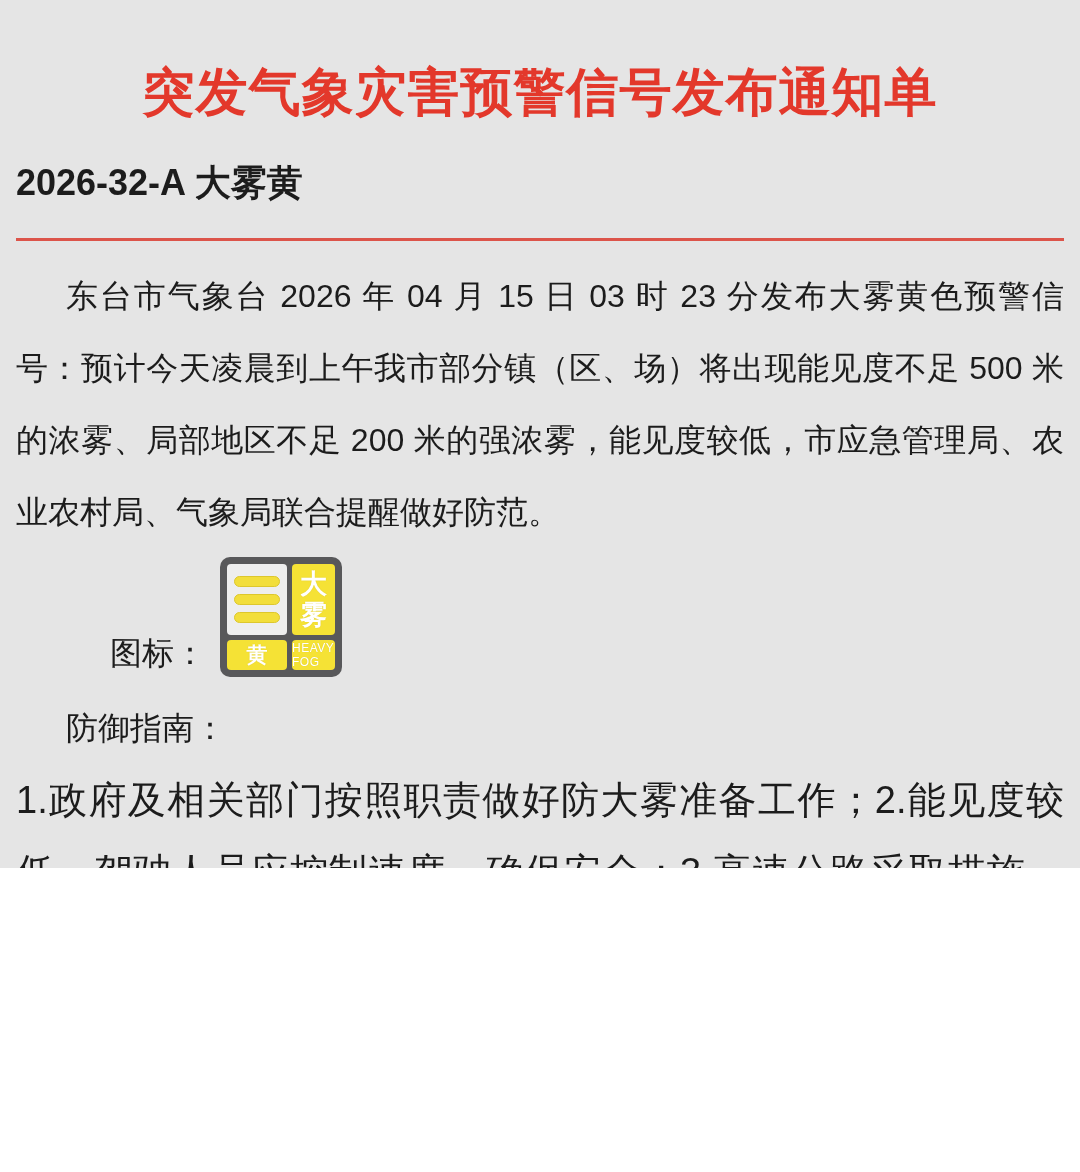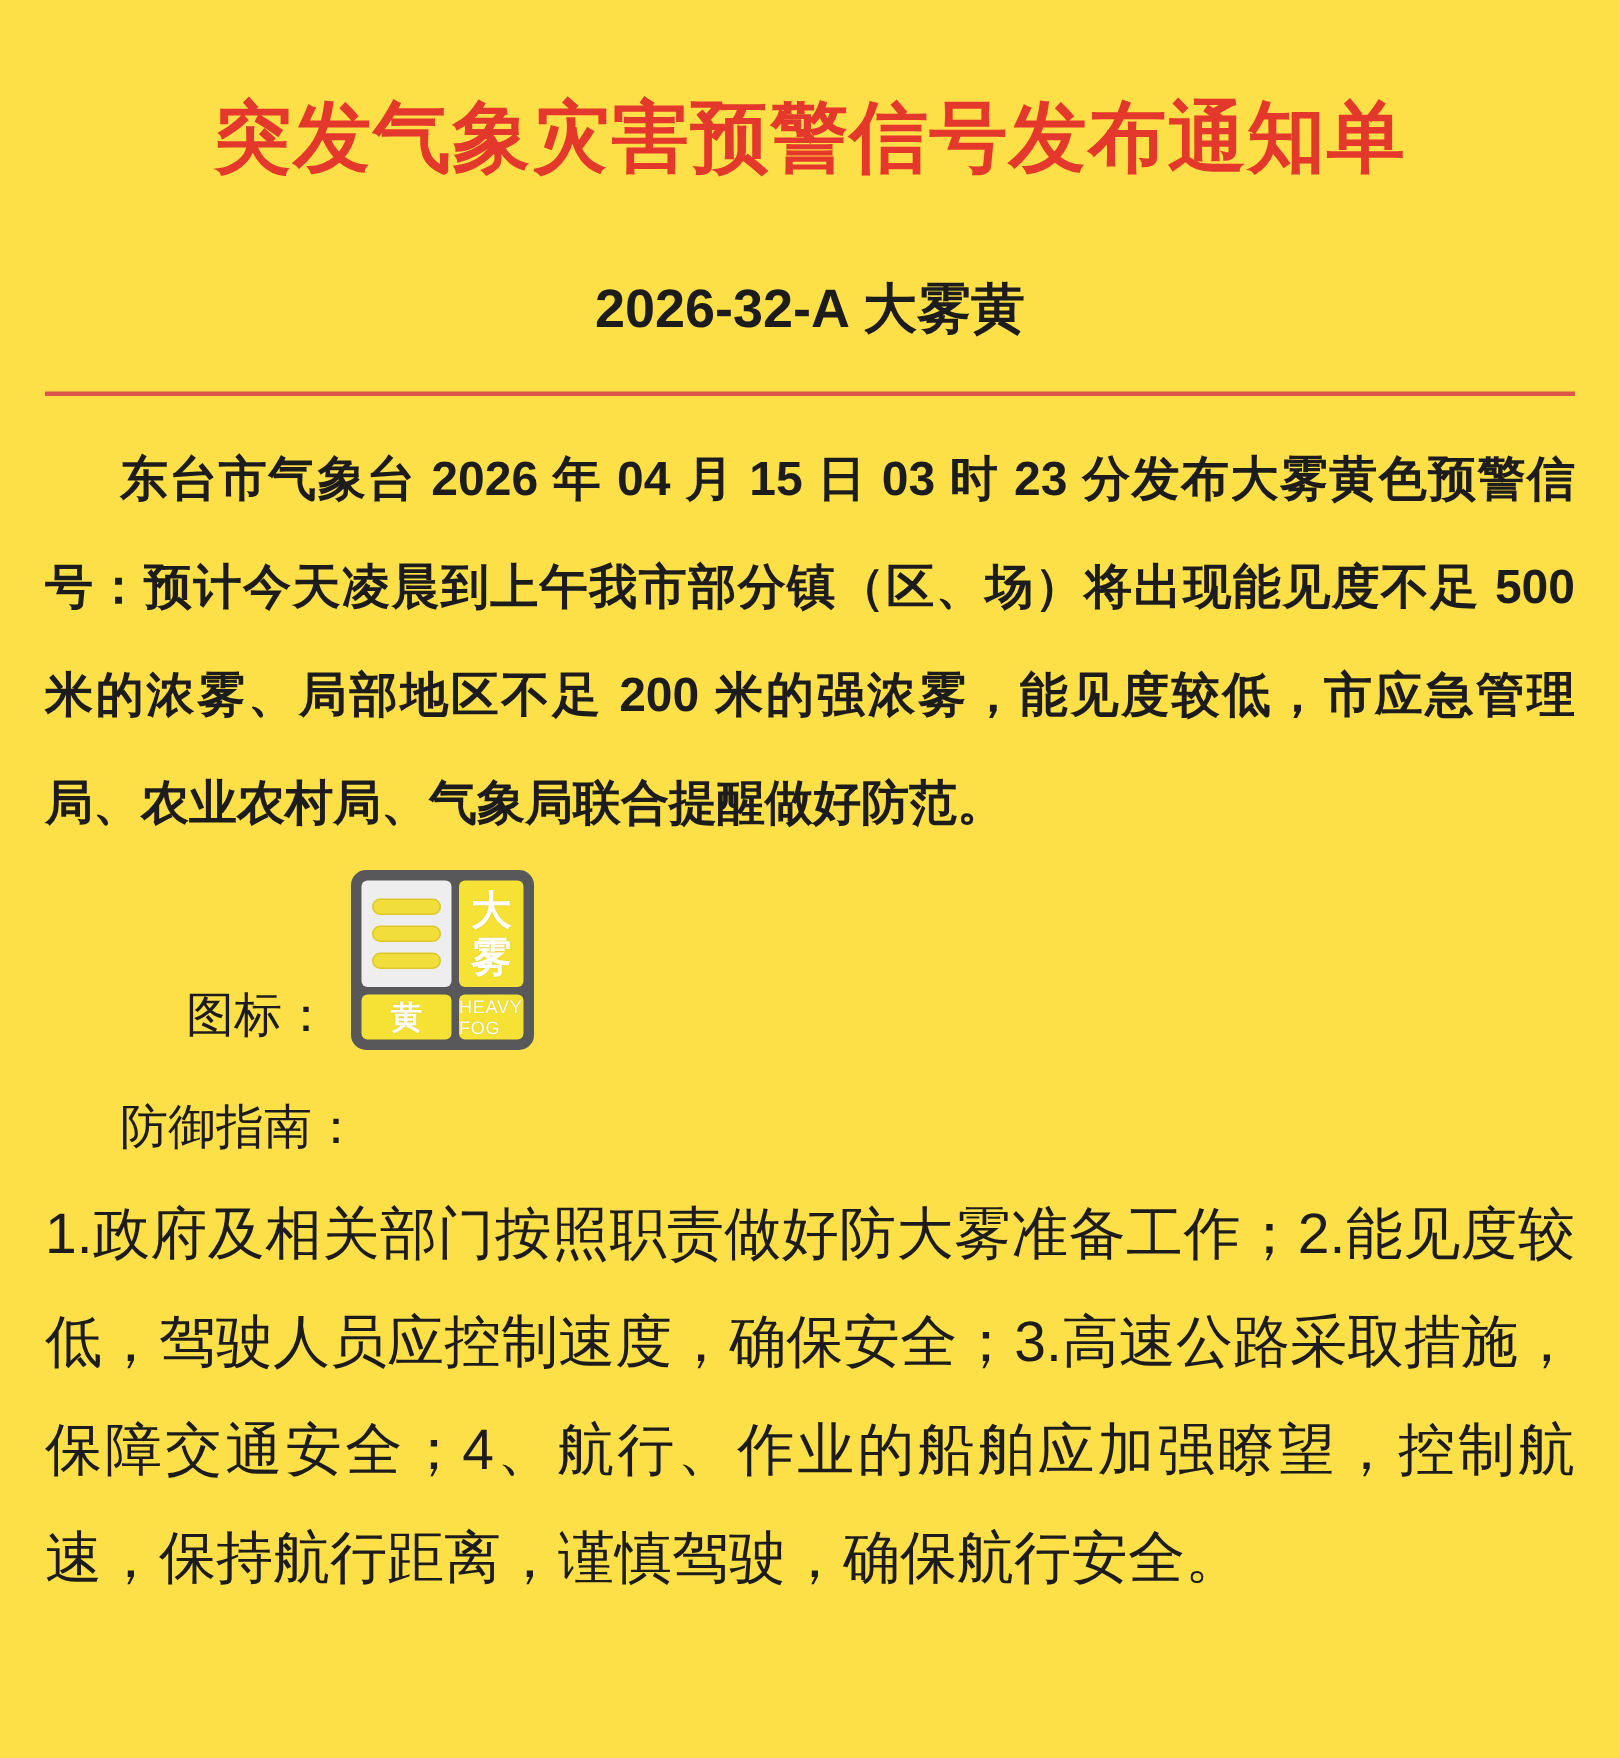--- a/index.html
+++ b/index.html
@@ -4,37 +4,37 @@
 <style>
   * { margin: 0; padding: 0; box-sizing: border-box; }
   html, body {
     width: 1080px;
     background: #ffffff;
     font-family: "Liberation Sans", "DejaVu Sans", sans-serif;
     color: #1c1c1c;
   }
   .doc {
     width: 1080px;
-    height: 1172px;
-    padding: 0 30px;
+    height: 868px;
+    padding: 0 16px;
     overflow: hidden;
-    background: #fde047;
+    background: #e5e5e5;
   }
   .doc-title {
     margin-top: 62px;
     text-align: center;
     font-size: 52px;
     font-weight: bold;
     color: #e3382b;
     letter-spacing: 1px;
     line-height: 60px;
   }
   .doc-serial {
-    margin-top: 63px;
-    text-align: center;
+    margin-top: 40px;
+    text-align: left;
     font-size: 36px;
     font-weight: 600;
     color: #1c1c1c;
     line-height: 42px;
   }
   .meta-row {
     margin-top: 42px;
     display: flex;
     justify-content: space-between;
     align-items: baseline;
@@ -47,21 +47,20 @@
     border: none;
     border-top: 3px solid #dc544a;
   }
   .announcement {
     margin-top: 19px;
     font-size: 32px;
     line-height: 72px;
     text-align: justify;
     text-indent: 50px;
     color: #1c1c1c;
-    font-weight: bold;
   }
   .icon-row {
     margin-top: 9px;
     margin-left: 50px;
     display: flex;
     align-items: flex-end;
   }
   .icon-label {
     font-size: 32px;
     line-height: 44px;

